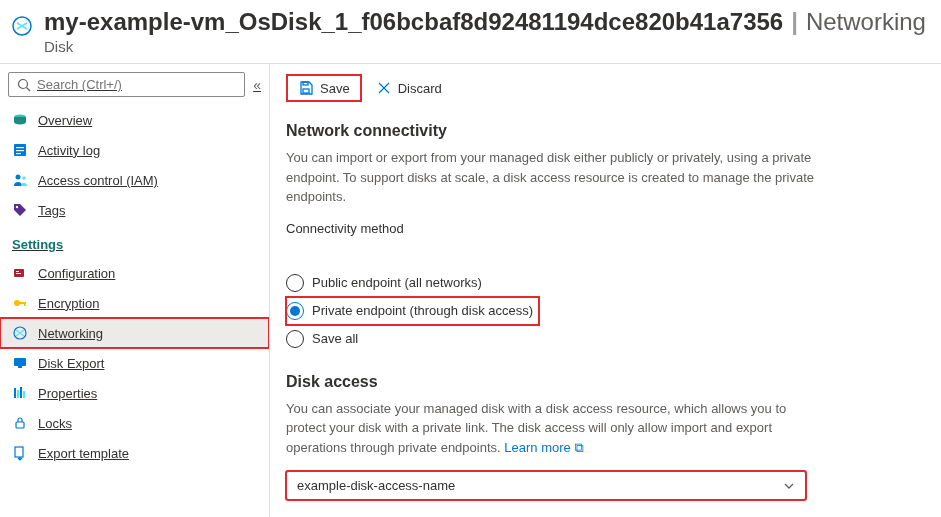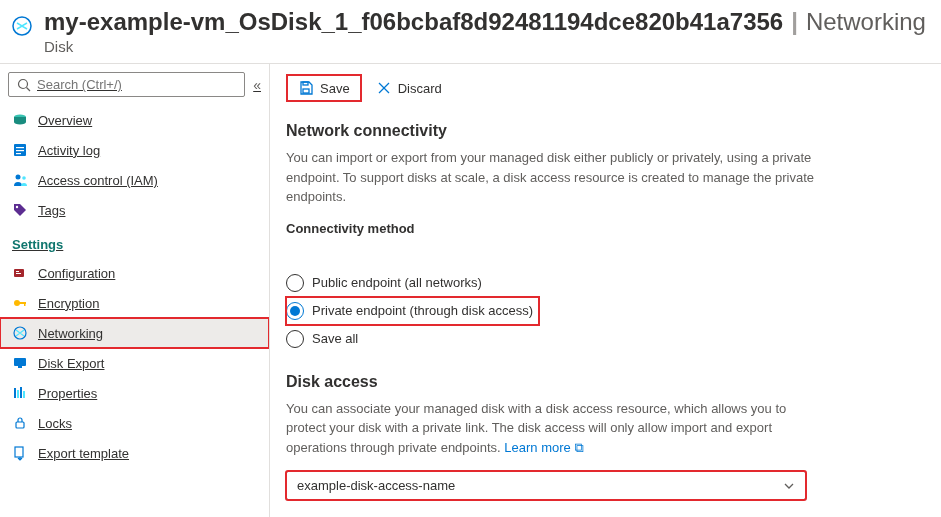--- a/index.html
+++ b/index.html
@@ -19,21 +19,21 @@
 .collapse-btn { margin-left: 8px; color: #605e5c; cursor: pointer; font-size: 14px; }
 .nav-item { display: flex; align-items: center; padding: 7px 12px; gap: 10px; cursor: pointer; color: #323130; }
 .nav-item.active { background: #edebe9; }
 .nav-icon { width: 16px; height: 16px; display: flex; align-items: center; justify-content: center; flex-shrink: 0; }
 .section-header { font-weight: 600; padding: 12px 12px 6px 12px; color: #0f766e; }
 .main { flex: 1; padding: 10px 16px; overflow-y: auto; }
 .toolbar { display: flex; gap: 4px; margin-bottom: 20px; }
 .tb-btn { display: flex; align-items: center; gap: 6px; padding: 4px 10px; cursor: pointer; border: none; background: transparent; font-size: 13px; color: #323130; }
 .section-title { font-weight: 600; font-size: 16px; margin-bottom: 8px; color: #323130; }
 .section-desc { font-size: 13px; color: #605e5c; margin-bottom: 14px; line-height: 1.5; max-width: 540px; }
-.field-label { font-size: 13px; color: #323130; margin-bottom: 6px; font-weight: 700; }
+.field-label { font-size: 13px; color: #323130; margin-bottom: 6px; font-weight: 400; }
 .radio-group { margin-bottom: 20px; margin-top: 33px; }
 .radio-option { display: flex; align-items: center; gap: 8px; padding: 5px 0; cursor: pointer; }
 .radio-circle { width: 18px; height: 18px; border: 1px solid #323130; border-radius: 50%; display: flex; align-items: center; justify-content: center; }
 .radio-circle.checked { border-color: #0078d4; }
 .radio-dot { width: 10px; height: 10px; background: #0078d4; border-radius: 50%; }
 .learn-more { color: #0078d4; text-decoration: none; }
 .required { color: #a4262c; }
 .info-icon { color: #605e5c; font-size: 12px; }
 .select-box { border: 1px solid #605e5c; border-radius: 2px; padding: 6px 10px; display: flex; align-items: center; justify-content: space-between; width: 520px; cursor: pointer; }
 .highlight-red { outline: 2px solid #e3292e; outline-offset: -1px; }

